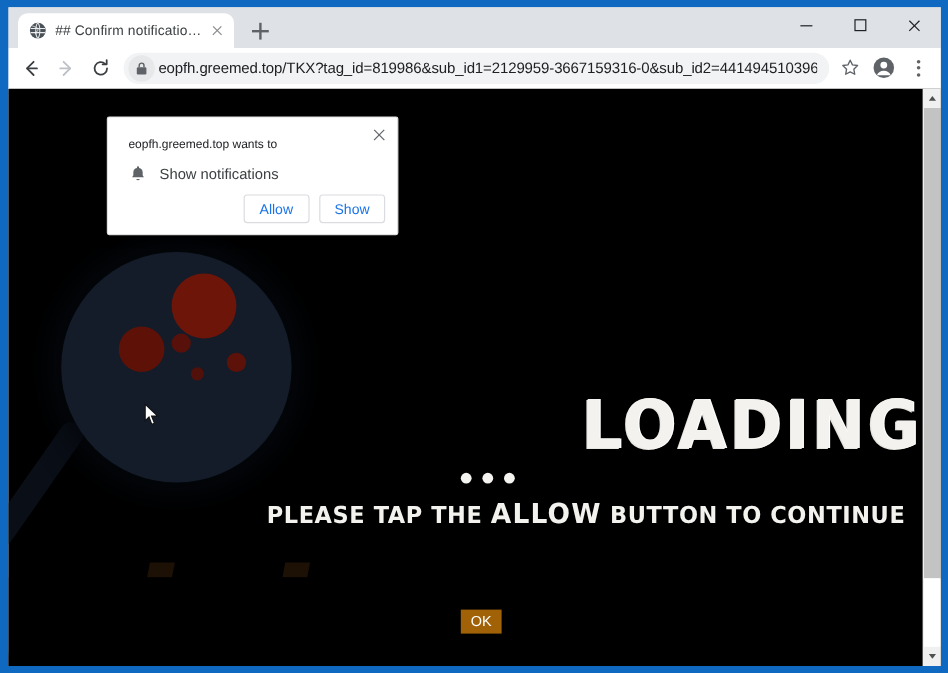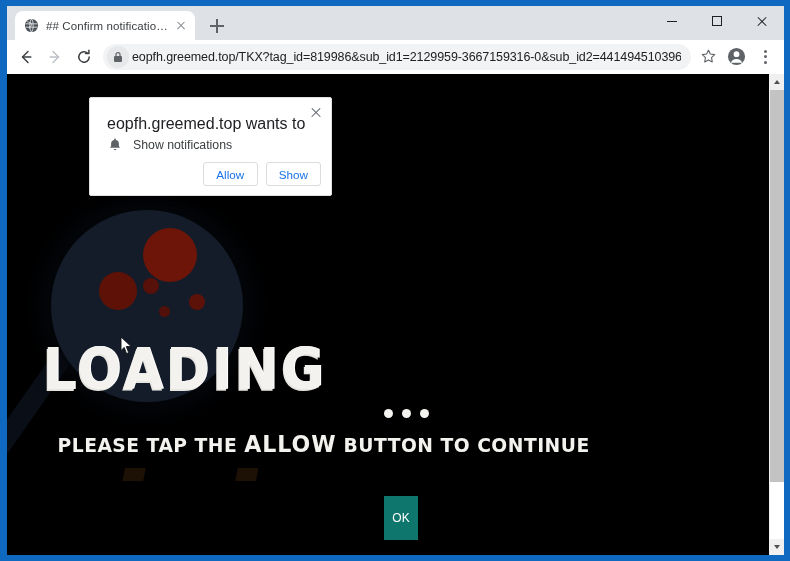--- a/index.html
+++ b/index.html
@@ -250,22 +250,22 @@
   #cursor {
     position: absolute;
     left: 113px; top: 262px;
     width: 13px; height: 20px;
   }
 
   
   #loading-block {
     position: absolute;
     left: 0; right: 0;
-    top: 270px;
-    text-align: left;
+    top: 255px;
+    text-align: right;
     padding-left: 36px;
   }
   #loading-title {
     font-family: "DejaVu Sans", sans-serif;
     font-size: 52px;
     font-weight: bold;
     color: #f3f2ee;
     letter-spacing: 3px;
     line-height: 1;
     text-shadow: 1px 0 0 #ffffff, -1px 1px 0 #e8e6e0;
@@ -314,22 +314,22 @@
     color: #ffffff;
     text-align: center;
     line-height: 1.42;
   }
   #cookie-text a {
     color: #1d3ef0;
     text-decoration: underline;
   }
   #cookie-ok {
     margin-left: 26px;
-    width: 34px; height: 44px;
-    background: #0f766e;
+    width: 34px; height: 20px;
+    background: #a16207;
     color: #ffffff;
     font-size: 12px;
     display: flex;
     align-items: center;
     justify-content: center;
   }
 
   
   #scrollbar {
     position: absolute;
@@ -388,21 +388,21 @@
     position: absolute;
     left: 3px; top: 8.5px;
     width: 12px; height: 1.2px;
     background: #5f6368;
   }
   #perm-close::before { transform: rotate(45deg); }
   #perm-close::after  { transform: rotate(-45deg); }
   #perm-origin {
     position: absolute;
     left: 17px; top: 17px;
-    font-size: 16px;
+    font-size: 10px;
     color: #202124;
     white-space: nowrap;
   }
   #perm-row {
     position: absolute;
     left: 17px; top: 39px;
     display: flex;
     align-items: center;
   }
   #bell-icon { width: 16px; height: 16px; margin-right: 10px; }

